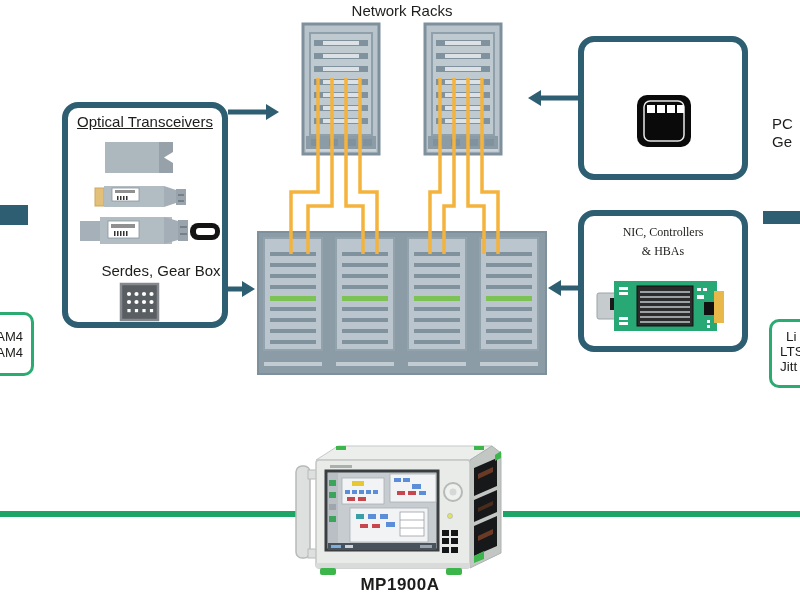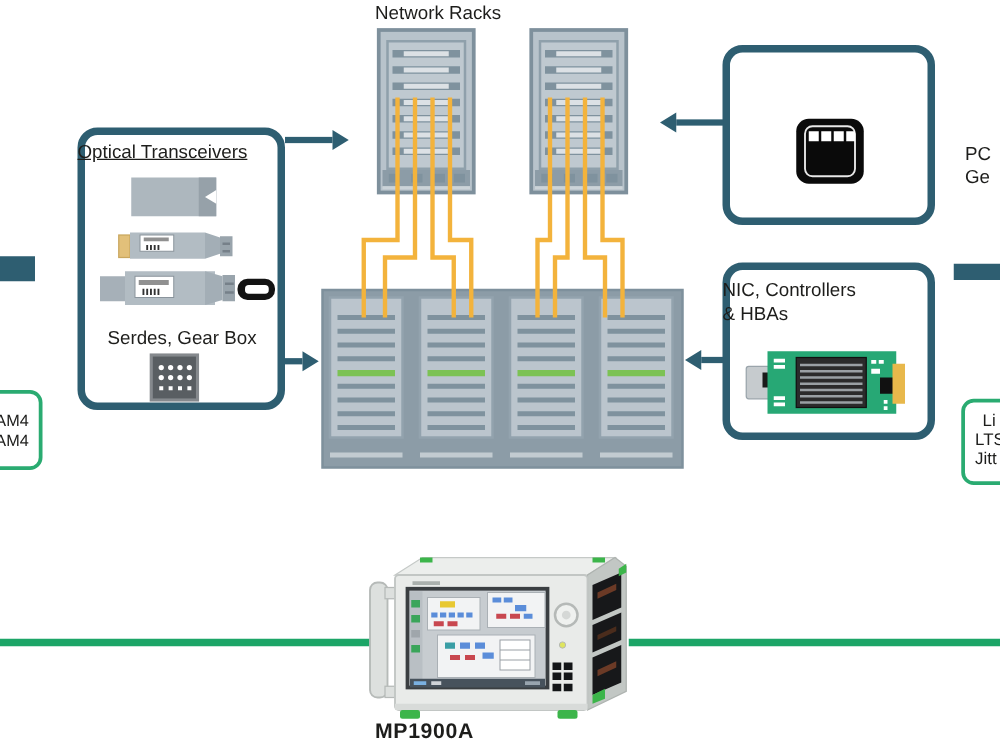--- a/index.html
+++ b/index.html
@@ -11,23 +11,23 @@
   .teal-box{
     position:absolute;background:#ffffff;border:6px solid #2e5e71;border-radius:16px;
     box-sizing:border-box;z-index:1;
   }
   .green-box{
     position:absolute;background:#ffffff;border:3px solid #2aab71;border-radius:10px;
     box-sizing:border-box;z-index:1;
   }
   
   .lbl{position:absolute;z-index:3;color:#1d1d1b;}
-  .ctr{}
+  .ctr{text-align:center;}
   .t15{font-size:15px;line-height:18px;}
-  .t15b{font-size:15px;line-height:19px;}
+  .t15b{font-size:12px;line-height:19px;font-family:Liberation Serif, serif;}
   .frag{font-size:13px;line-height:15.5px;}
   .mp-label{font-size:17px;font-weight:700;letter-spacing:.5px;}
   
   .teal-bar{position:absolute;background:#2e5e71;z-index:1;}
   .green-line{position:absolute;background:#1ca567;z-index:1;}
   
   #left-frag-box .inner{padding:14px 8px 0 0;text-align:right;}
   #right-frag-box .inner{padding:7px 0 0 8px;text-align:left;font-size:13.5px;line-height:15px;}
   #right-frag-box .inner span{display:block;}
   #right-frag-box .inner span:first-child{margin-left:6px;}

